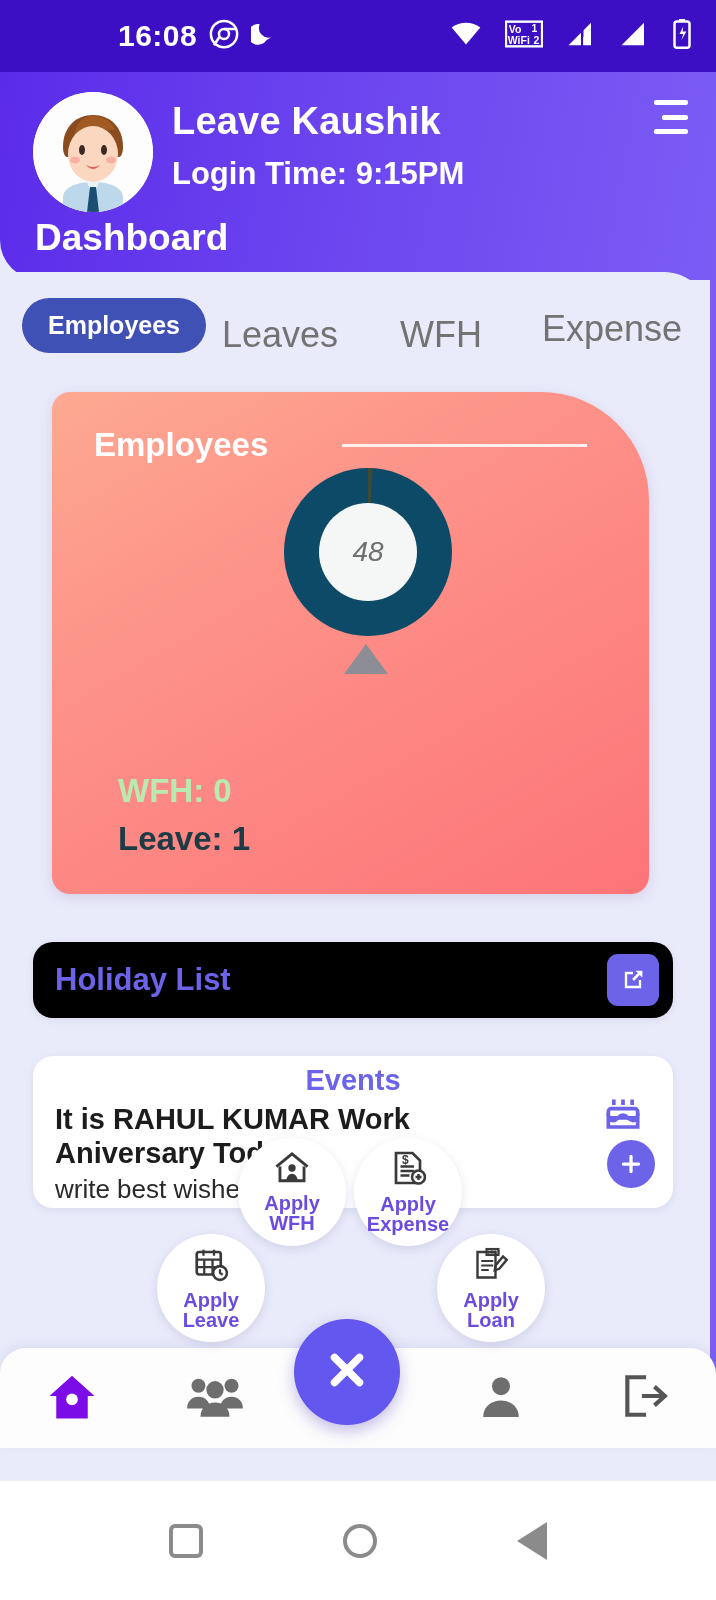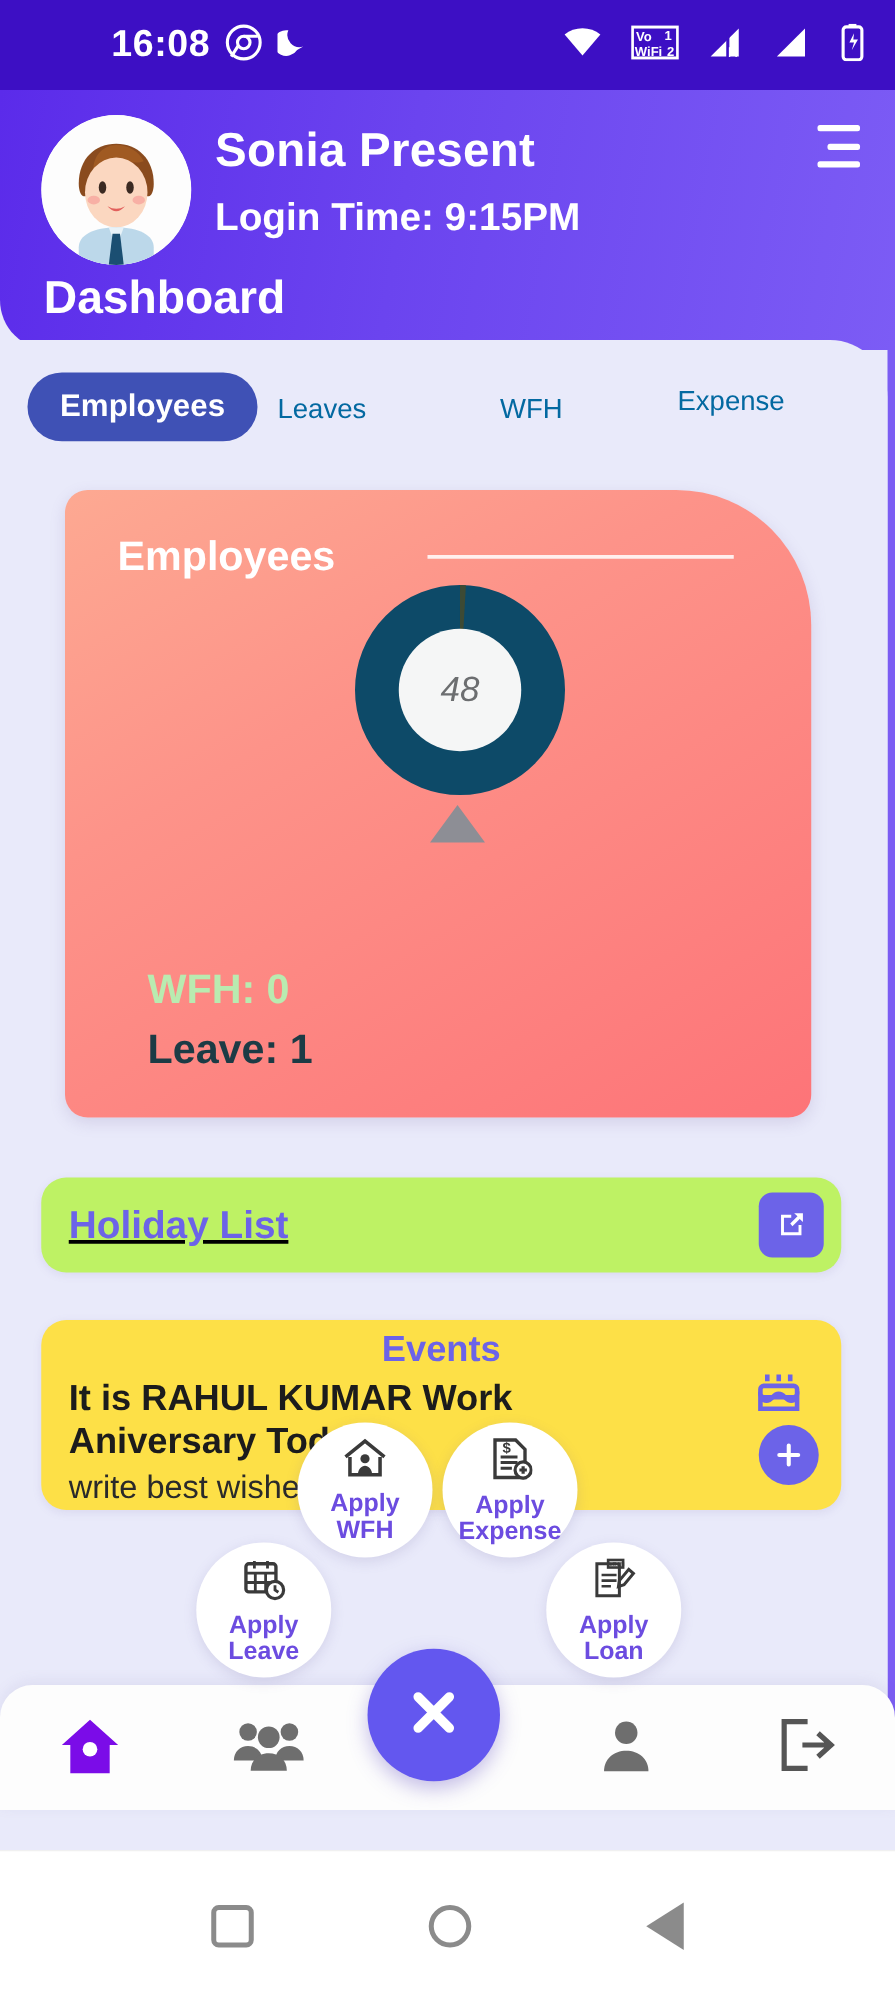--- a/index.html
+++ b/index.html
@@ -10,21 +10,21 @@
     overflow: hidden;
   }
   .phone { position: relative; width: 716px; height: 1600px; background: #e9eafa; overflow: hidden; }
 
   
   .statusbar {
     position: absolute; top: 0; left: 0; width: 716px; height: 72px;
     background: #3d0fc4;
     display: flex; align-items: center; z-index: 60;
   }
-  .sb-left { display: flex; align-items: center; gap: 12px; margin-left: 89px; }
+  .sb-left { display: flex; align-items: flex-end; gap: 12px; margin-left: 118px; }
   .sb-time { color: #fff; font-size: 30px; font-weight: bold; letter-spacing: .5px; }
   .sb-right { margin-left: auto; margin-right: 24px; display: flex; align-items: center; gap: 23px; justify-content: center; }
   .ico { display: inline-block; }
 
   
   .header {
     position: absolute; top: 72px; left: 0; width: 716px; height: 208px;
     background: linear-gradient(100deg, #5b2bea 0%, #6b44ef 45%, #7c5cf5 100%);
     border-bottom-left-radius: 40px;
     z-index: 5;
@@ -58,21 +58,21 @@
   .sheet {
     position: absolute; top: 272px; left: 0; width: 710px; height: 1130px;
     background: #e9eafa; border-top-right-radius: 46px; z-index: 8;
   }
 
   
   .tabs {
     position: absolute; top: 298px; left: 0; width: 716px; height: 62px; z-index: 12;
   }
   .tab {
-    position: absolute; font-size: 22px; color: #0369a1; white-space: nowrap;
+    position: absolute; font-size: 36px; color: #737373; white-space: nowrap;
   }
   .tab.active {
     color: #fff; background: #3f51b5; border-radius: 30px;
     padding: 13px 26px; font-size: 25px; font-weight: bold;
     left: 22px; top: 0;
   }
   .tab.t2 { left: 222px; top: 16px; }
   .tab.t3 { left: 400px; top: 16px; }
   .tab.t4 { left: 542px; top: 10px; }
 
@@ -115,35 +115,35 @@
   .stat { font-size: 33px; font-weight: bold; }
   .stat.s1 { width: 258px; color: #f2f4a6; }
   .stat.s2 { color: #b9ebb0; margin-top: 28px; }
   .stat.s3 { width: 258px; color: #1c3b45; }
   .stat.s4 { color: #17386b; }
   .stat-row.row2 { margin-top: 10px; gap: 16px; }
 
   
   .holiday {
     position: absolute; top: 942px; left: 33px; width: 640px; height: 76px;
-    background: #bef264; border-radius: 20px; z-index: 14;
+    background: #000000; border-radius: 20px; z-index: 14;
     box-shadow: 0 2px 7px rgba(120,110,170,.13);
-    display: flex; align-items: center; text-decoration: underline;
+    display: flex; align-items: center;
   }
   .holiday-label { margin-left: 22px; color: #6c63e8; font-size: 31px; font-weight: bold; }
   .holiday-btn {
     margin-left: auto; margin-right: 14px; width: 52px; height: 52px;
     background: #6c63e8; border-radius: 11px;
     display: flex; align-items: center; justify-content: center;
   }
 
   
   .events {
     position: absolute; top: 1056px; left: 33px; width: 640px; height: 152px;
-    background: #fde047; border-radius: 20px; z-index: 14;
+    background: #ffffff; border-radius: 20px; z-index: 14;
     box-shadow: 0 2px 7px rgba(120,110,170,.13);
   }
   .events-title {
     position: absolute; top: 8px; left: 0; width: 640px; text-align: center;
     color: #6c63e8; font-size: 29px; font-weight: bold;
   }
   .event-head {
     position: absolute; top: 46px; left: 22px; width: 500px;
     color: #1c1c1c; font-size: 29px; font-weight: bold; line-height: 1.18;
   }
@@ -273,21 +273,21 @@
         <ellipse cx="49" cy="58" rx="3" ry="5" fill="#3b2a22"></ellipse>
         <ellipse cx="71" cy="58" rx="3" ry="5" fill="#3b2a22"></ellipse>
         <ellipse cx="42" cy="68" rx="5" ry="3.5" fill="#f7a9a0" opacity=".85"></ellipse>
         <ellipse cx="78" cy="68" rx="5" ry="3.5" fill="#f7a9a0" opacity=".85"></ellipse>
         <path d="M53 73q7 8 14 0q-7 4-14 0z" fill="#e2605c"></path>
         <path d="M30 120v-14c0-10 12-16 30-16s30 6 30 16v14z" fill="#bcd8ea"></path>
         <path d="M54 90h12l-3 8-3 3-3-3z" fill="#e8f2f8"></path>
         <path d="M57 95h6l3 25-6 6-6-6z" fill="#1b4f72"></path>
       </svg>
     </div>
-    <div class="user-name">Sonia Present</div>
+    <div class="user-name">Leave Kaushik</div>
     <div class="login-time">Login Time: 9:15PM</div>
     <div class="page-title">Dashboard</div>
     <div class="hamburger">
         <i></i>
         <i></i>
         <i></i>
       </div>
   </div>
 
   <div class="sheet"></div>

